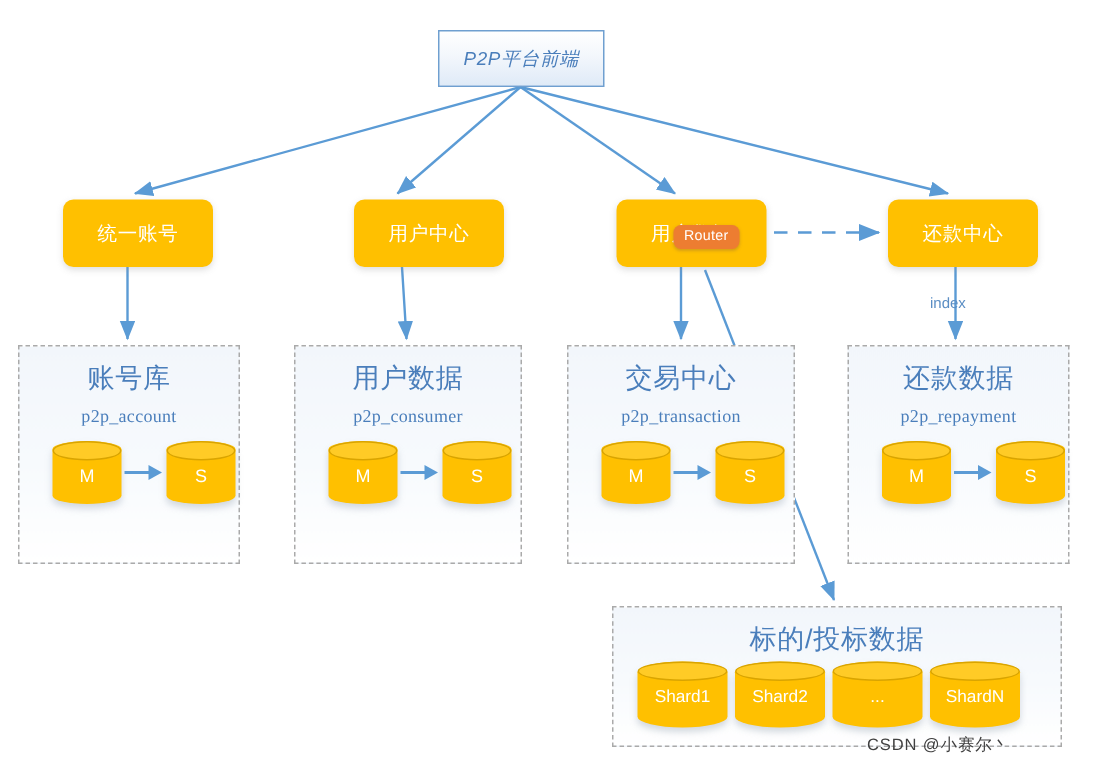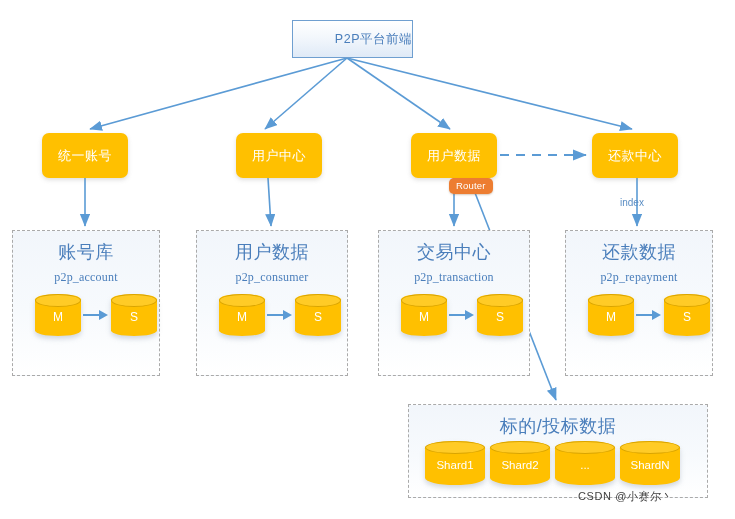--- a/index.html
+++ b/index.html
@@ -24,40 +24,41 @@
     width: 735px;
     height: 519px;
     pointer-events: none;
   }
 
   
   .frontend-box {
     position: absolute;
     left: 292px;
     top: 20px;
-    width: 121px;
+    width: 111px;
     height: 38px;
     border: 1px solid #6f9fd0;
     background: linear-gradient(to bottom, #ffffff 0%, #f3f7fc 45%, #dfeaf7 100%);
     display: flex;
     align-items: center;
-    justify-content: flex-end;
+    justify-content: center;
     box-sizing: border-box;
+    font-style: italic;
   }
   .frontend-box .label {
     font-size: 12.5px;
     color: #4a7ebb;
     letter-spacing: 0.5px;
     white-space: nowrap;
   }
 
   
   .svc {
     position: absolute;
-    width: 86px;
+    width: 100px;
     height: 45px;
     background: #ffc000;
     border-radius: 7px;
     display: flex;
     align-items: center;
     justify-content: center;
     box-shadow: 0 2px 4px rgba(150,150,150,0.30);
   }
   .svc .label {
     font-size: 13px;
@@ -66,21 +67,21 @@
     letter-spacing: 0.5px;
   }
   .svc-1 { left: 42px;  top: 133px; }
   .svc-2 { left: 236px; top: 133px; }
   .svc-3 { left: 411px; top: 133px; }
   .svc-4 { left: 592px; top: 133px; }
 
   .router-badge {
     position: absolute;
     left: 449px;
-    top: 178px;
+    top: 150px;
     padding: 2px 7px 3px 7px;
     background: #ed7d31;
     border-radius: 5px;
     font-size: 9.5px;
     color: #ffffff;
     letter-spacing: 0.2px;
     box-shadow: 0 1px 2px rgba(140,100,60,0.35);
   }
 
   .edge-label {

